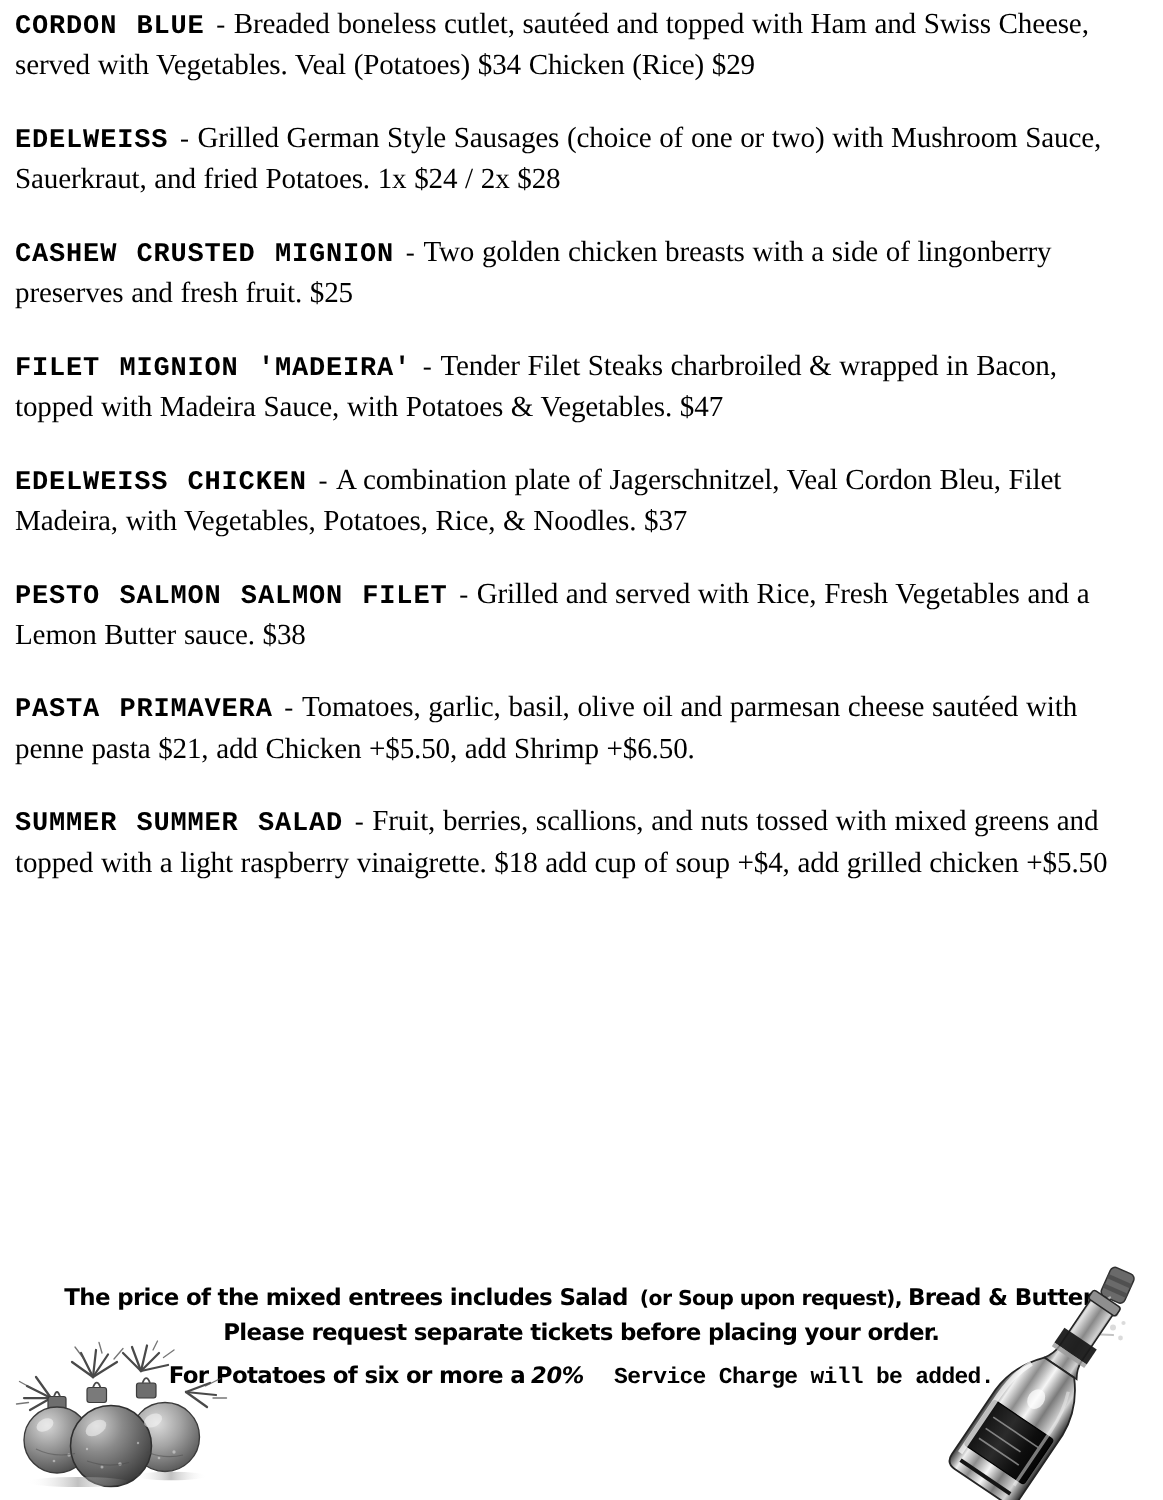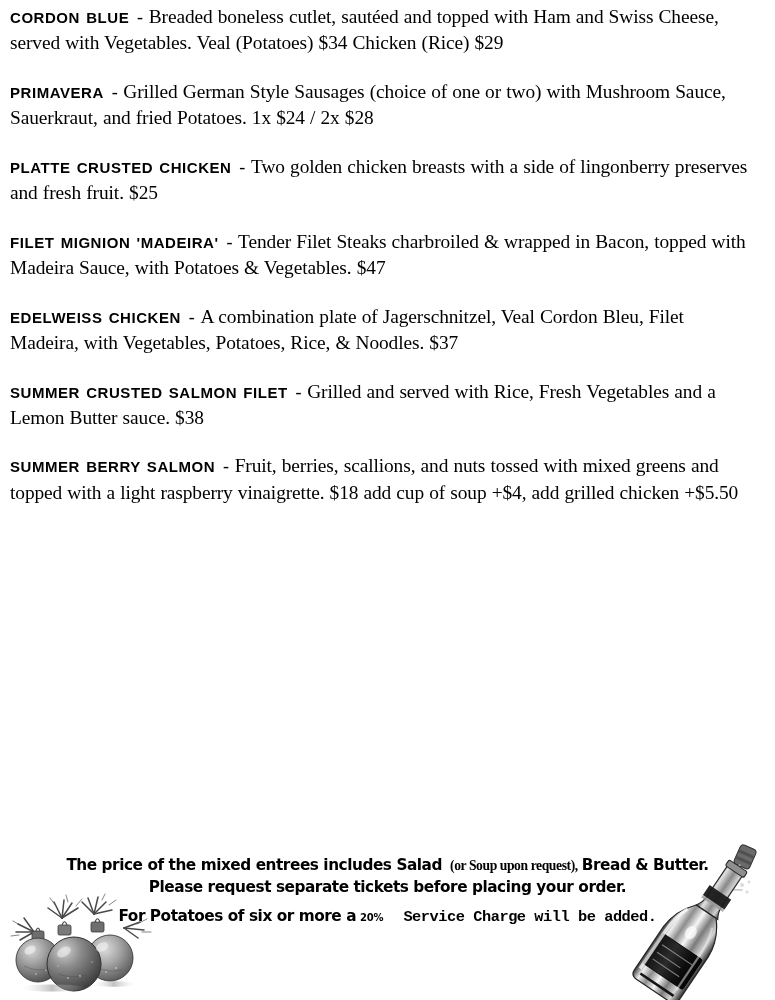--- a/index.html
+++ b/index.html
@@ -38,23 +38,23 @@
     font-family: "Liberation Serif", "DejaVu Serif", serif;
     font-size: 19.4px;
     line-height: 25.2px;
     text-align: left;
     color: #000;
     letter-spacing: -0.1px;
     word-spacing: 0.4px;
   }
 
   .entree-name {
-    font-family: Liberation Sans, sans-serif;
+    font-family: Liberation Mono, monospace;
     font-weight: 700;
-    font-size: 15px;
+    font-size: 18px;
     letter-spacing: 0.55px;
     word-spacing: 1.5px;
     white-space: nowrap;
   }
 
   .entree-dash {
     font-weight: 400;
     font-size: 18px;
     padding: 0 1px 0 3px;
   }
@@ -86,22 +86,23 @@
   .footer-line.line-3 {
     margin-top: 8px;
   }
 
   .small-inline {
     font-size: 13.6px;
     letter-spacing: -0.4px;
   }
 
   .tiny-inline {
-    font-size: 10px;
+    font-size: 15px;
     letter-spacing: -0.2px;
+    font-style: italic;
   }
 
   
   #ornaments-decoration {
     position: absolute;
     left: 6px;
     top: 888px;
     width: 160px;
     height: 112px;
     pointer-events: none;
@@ -116,30 +117,31 @@
     pointer-events: none;
   }
 </style>
 </head>
 <body>
 
 <div id="menu-page">
 
   <div id="entree-list">
       <div class="entree-item"><span class="entree-name">CORDON BLUE</span><span class="entree-dash"> - </span><span class="entree-desc">Breaded boneless cutlet, sautéed and topped with Ham and Swiss Cheese, served with Vegetables. Veal (Potatoes) $34 Chicken (Rice) $29</span></div>
-      <div class="entree-item"><span class="entree-name">PRIMAVERA</span><span class="entree-dash"> - </span><span class="entree-desc">Grilled German Style Sausages (choice of one or two) with Mushroom Sauce, Sauerkraut, and fried Potatoes.  1x $24 / 2x $28</span></div>
-      <div class="entree-item"><span class="entree-name">PLATTE CRUSTED CHICKEN</span><span class="entree-dash"> - </span><span class="entree-desc">Two golden chicken breasts with a side of lingonberry preserves and fresh fruit. $25</span></div>
+      <div class="entree-item"><span class="entree-name">EDELWEISS</span><span class="entree-dash"> - </span><span class="entree-desc">Grilled German Style Sausages (choice of one or two) with Mushroom Sauce, Sauerkraut, and fried Potatoes.  1x $24 / 2x $28</span></div>
+      <div class="entree-item"><span class="entree-name">CASHEW CRUSTED MIGNION</span><span class="entree-dash"> - </span><span class="entree-desc">Two golden chicken breasts with a side of lingonberry preserves and fresh fruit. $25</span></div>
       <div class="entree-item"><span class="entree-name">FILET MIGNION 'MADEIRA'</span><span class="entree-dash"> - </span><span class="entree-desc">Tender Filet Steaks charbroiled &amp; wrapped in Bacon, topped with Madeira Sauce, with Potatoes &amp; Vegetables.  $47</span></div>
       <div class="entree-item"><span class="entree-name">EDELWEISS CHICKEN</span><span class="entree-dash"> - </span><span class="entree-desc">A combination plate of Jagerschnitzel, Veal Cordon Bleu, Filet Madeira, with Vegetables, Potatoes, Rice, &amp; Noodles.  $37</span></div>
-      <div class="entree-item"><span class="entree-name">SUMMER CRUSTED SALMON FILET</span><span class="entree-dash"> - </span><span class="entree-desc">Grilled and served with Rice, Fresh Vegetables and a Lemon Butter sauce.  $38</span></div>
-      <div class="entree-item"><span class="entree-name">SUMMER BERRY SALMON</span><span class="entree-dash"> - </span><span class="entree-desc">Fruit, berries, scallions, and nuts tossed with mixed greens and topped with a light raspberry vinaigrette. $18 add cup of soup +$4, add grilled chicken +$5.50</span></div>
+      <div class="entree-item"><span class="entree-name">PESTO SALMON SALMON FILET</span><span class="entree-dash"> - </span><span class="entree-desc">Grilled and served with Rice, Fresh Vegetables and a Lemon Butter sauce.  $38</span></div>
+      <div class="entree-item"><span class="entree-name">PASTA PRIMAVERA</span><span class="entree-dash"> - </span><span class="entree-desc">Tomatoes, garlic, basil, olive oil and parmesan cheese sautéed with penne pasta $21, add Chicken +$5.50, add Shrimp +$6.50.</span></div>
+      <div class="entree-item"><span class="entree-name">SUMMER SUMMER SALAD</span><span class="entree-dash"> - </span><span class="entree-desc">Fruit, berries, scallions, and nuts tossed with mixed greens and topped with a light raspberry vinaigrette. $18 add cup of soup +$4, add grilled chicken +$5.50</span></div>
     </div>
 
   <div id="footer-note">
-    <span class="footer-line line-1"><span>The price of the mixed entrees includes Salad</span><span class="small-inline" style="margin-left:8px;font-family:Liberation Serif, serif;">(or Soup upon request),</span><span style="margin-left:4px;">Bread &amp; Butter.</span></span>
+    <span class="footer-line line-1"><span>The price of the mixed entrees includes Salad</span><span class="small-inline" style="margin-left:8px;">(or Soup upon request),</span><span style="margin-left:4px;">Bread &amp; Butter.</span></span>
     <span class="footer-line line-2">Please request separate tickets before placing your order.</span>
     <span class="footer-line line-3"><span>For Potatoes of six or more a</span><span class="tiny-inline" style="margin-left:4px;">20%</span><span style="margin-left:20px;font-family:Liberation Mono, monospace;">Service Charge will be added.</span></span>
   </div>
 
   <div id="ornaments-decoration">
     <svg viewBox="0 0 160 112" width="160" height="112" aria-hidden="true">
       <defs>
         <radialGradient id="ballA" cx="35%" cy="28%" r="78%">
           <stop offset="0%" stop-color="#d8d8d8"></stop>
           <stop offset="42%" stop-color="#9d9d9d"></stop>

